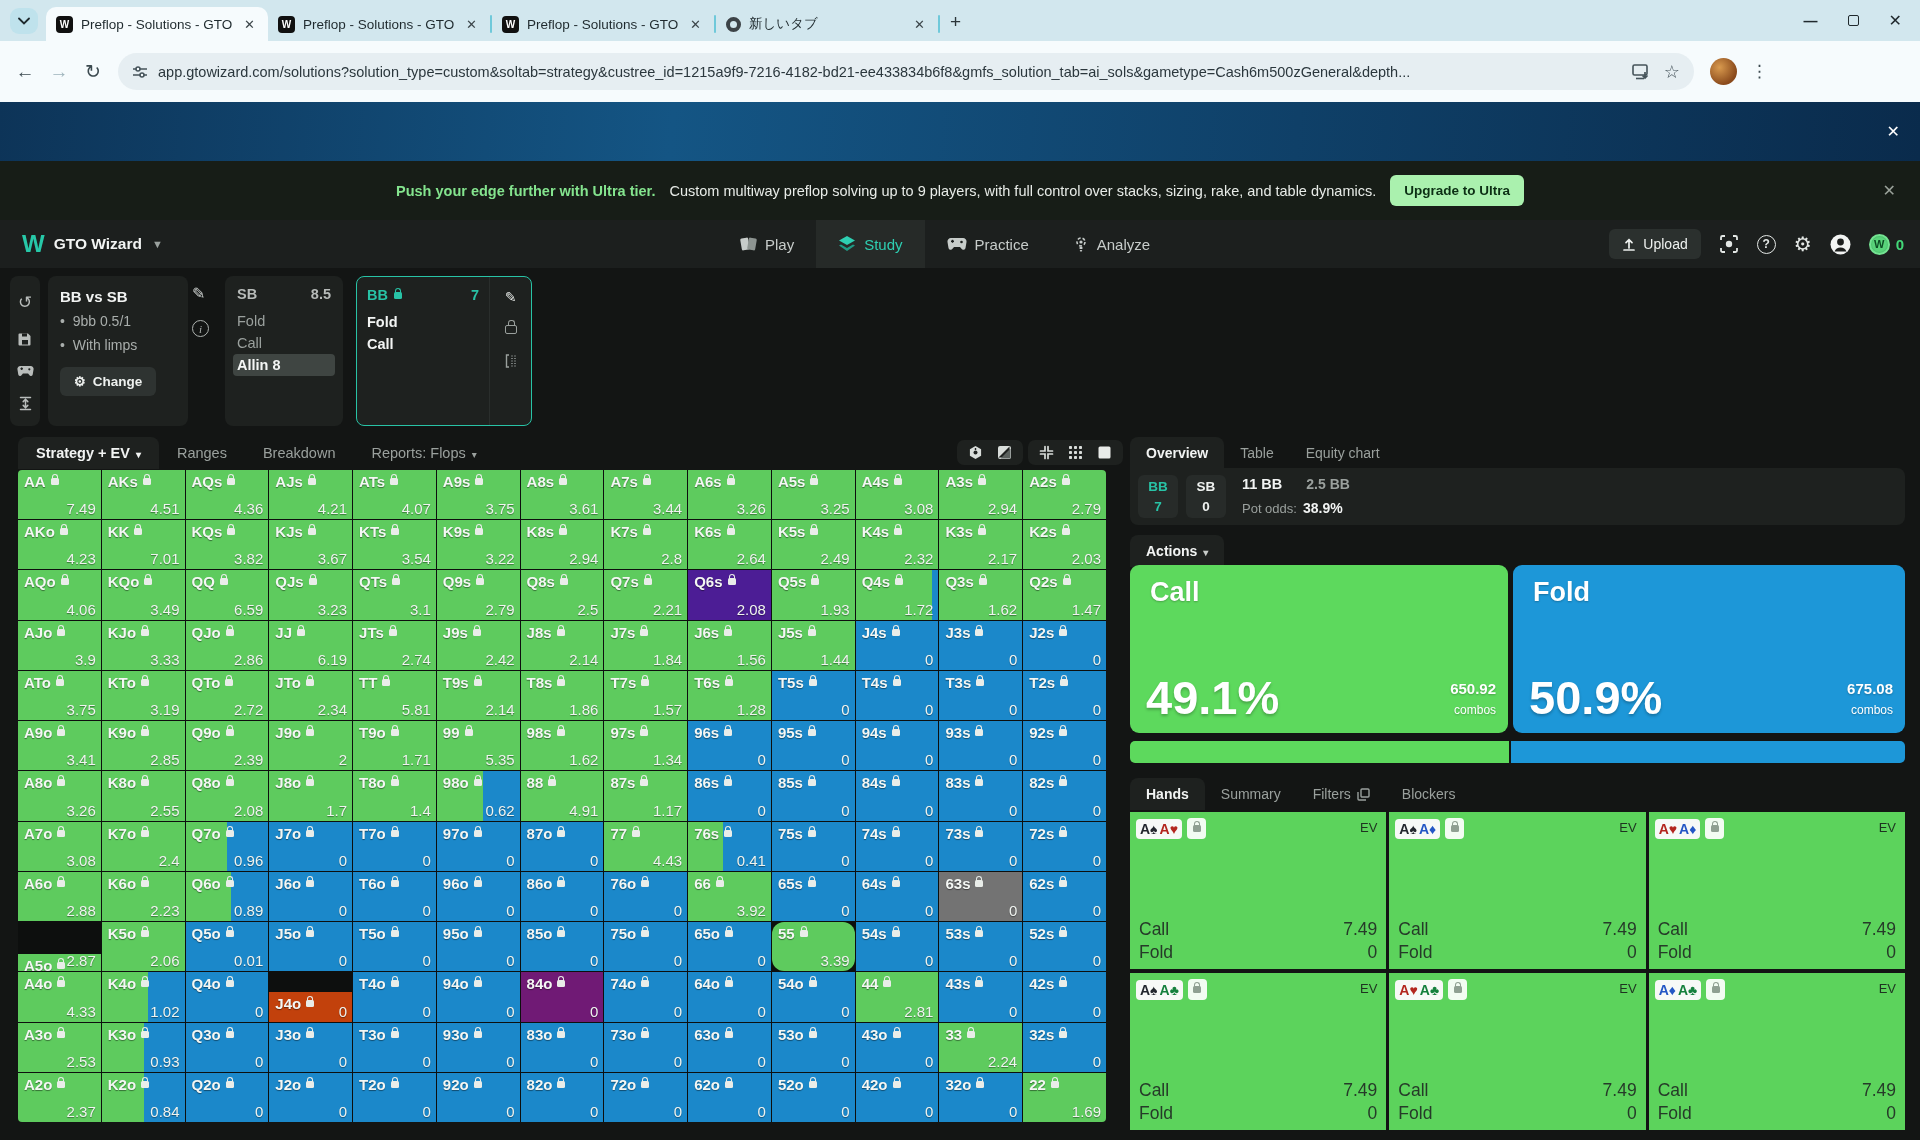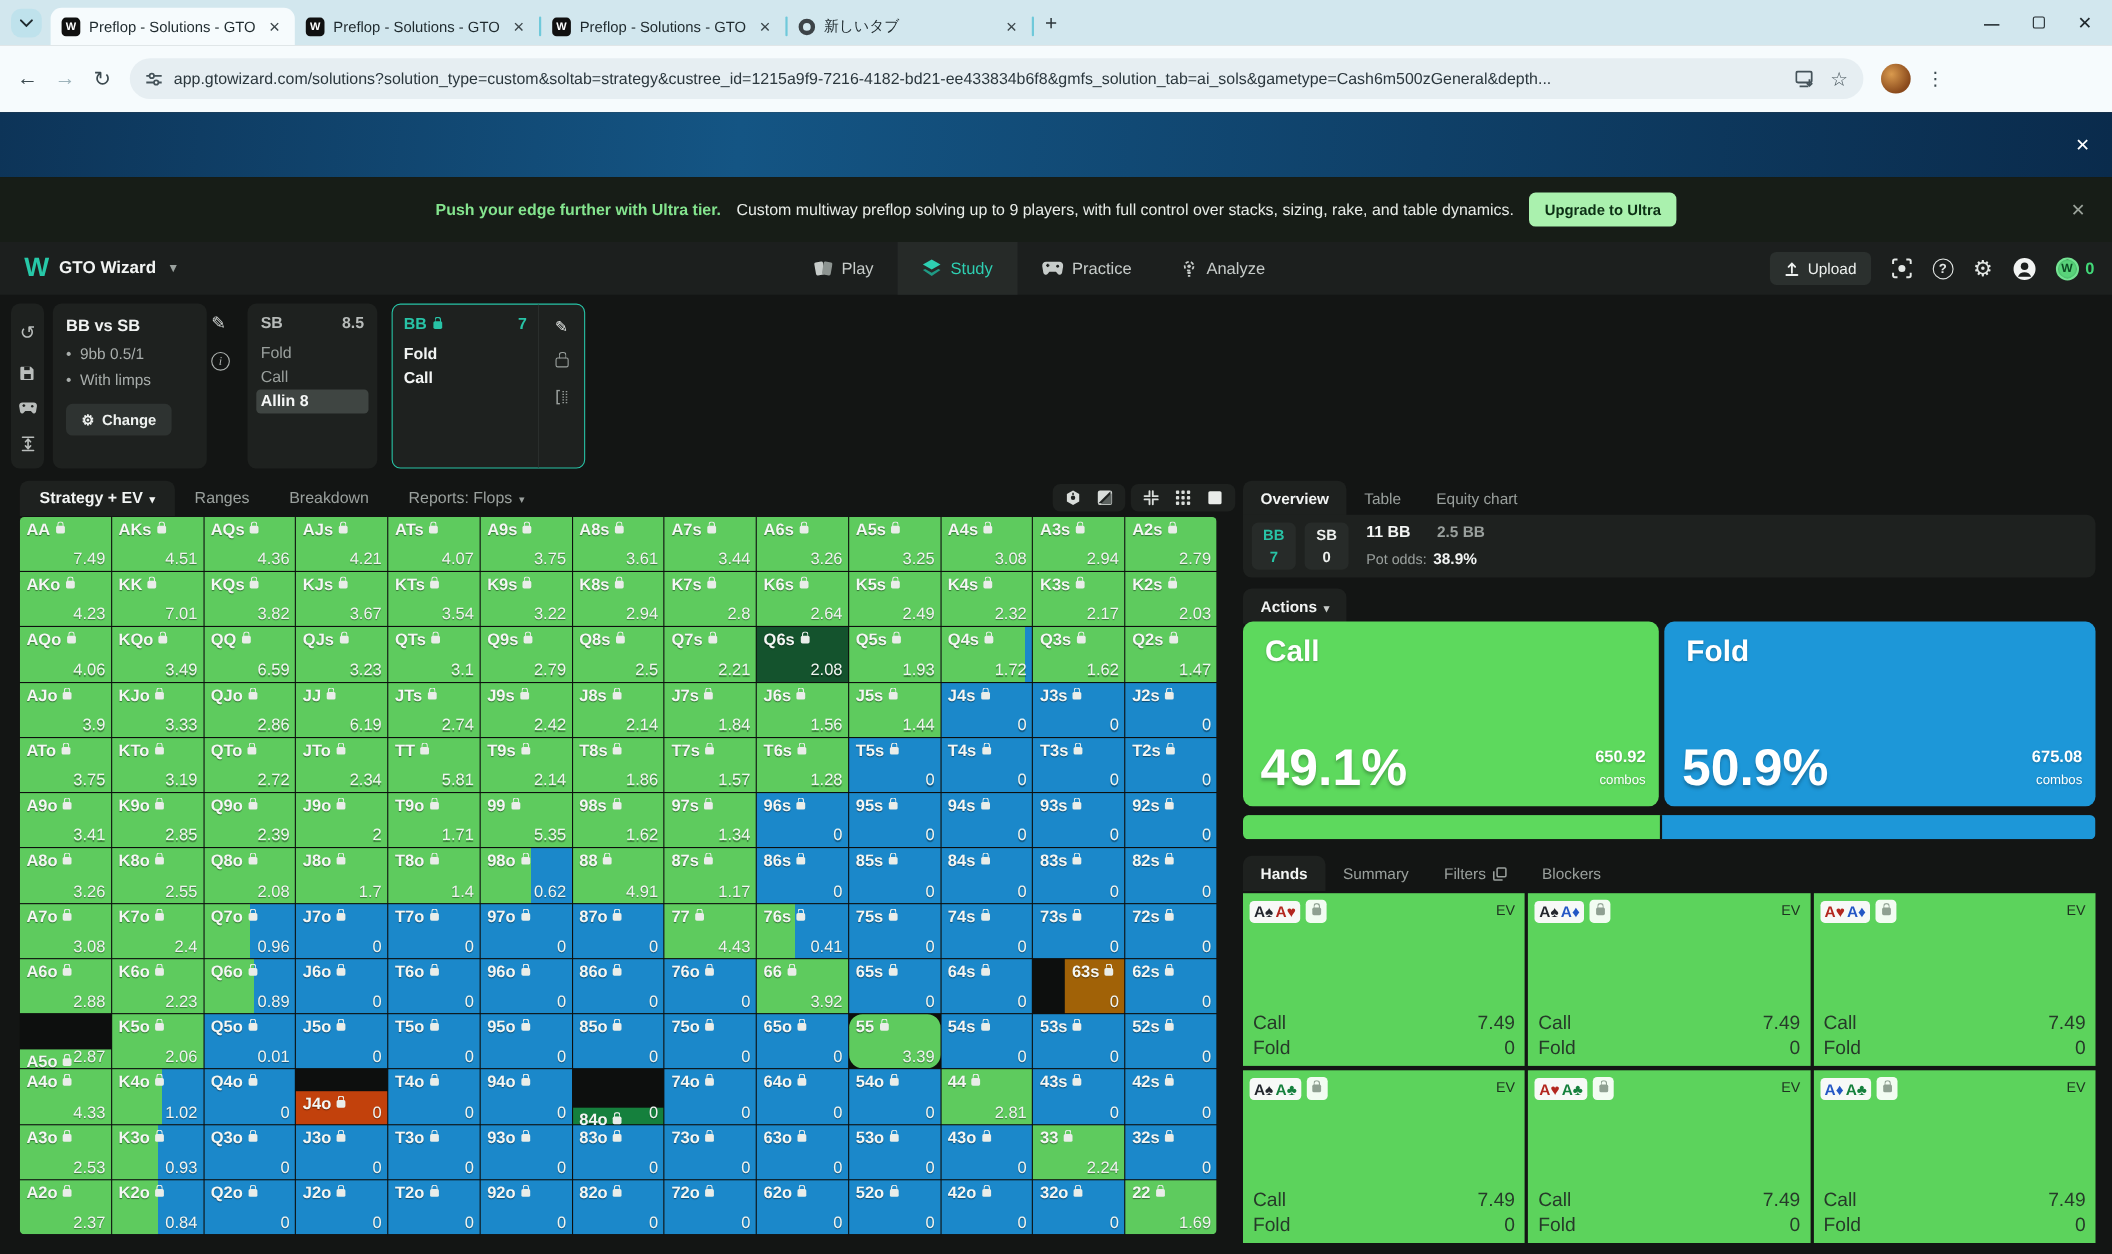--- a/index.html
+++ b/index.html
@@ -561,21 +561,21 @@
         <span class="v">2.79</span>
       </div>
       <div class="cell" style="background: rgb(94, 203, 94);">
         <span class="h">Q8s<span class="lk"></span></span>
         <span class="v">2.5</span>
       </div>
       <div class="cell" style="background: rgb(94, 203, 94);">
         <span class="h">Q7s<span class="lk"></span></span>
         <span class="v">2.21</span>
       </div>
-      <div class="cell" style="background: #14532d; text-decoration: underline;">
+      <div class="cell" style="background: #4c1d95; text-decoration: underline;">
         <span class="h">Q6s<span class="lk"></span></span>
         <span class="v">2.08</span>
       </div>
       <div class="cell" style="background: rgb(94, 203, 94);">
         <span class="h">Q5s<span class="lk"></span></span>
         <span class="v">1.93</span>
       </div>
       <div class="cell" style="background: linear-gradient(90deg, rgb(94, 203, 94) 93%, rgb(27, 136, 202) 93%);">
         <span class="h">Q4s<span class="lk"></span></span>
         <span class="v">1.72</span>
@@ -885,21 +885,21 @@
         <span class="v">3.92</span>
       </div>
       <div class="cell" style="background: rgb(27, 136, 202);">
         <span class="h">65s<span class="lk"></span></span>
         <span class="v">0</span>
       </div>
       <div class="cell" style="background: rgb(27, 136, 202);">
         <span class="h">64s<span class="lk"></span></span>
         <span class="v">0</span>
       </div>
-      <div class="cell" style="background: #a16207; margin-left: 29px;">
+      <div class="cell" style="background: #737373;">
         <span class="h">63s<span class="lk"></span></span>
         <span class="v">0</span>
       </div>
       <div class="cell" style="background: rgb(27, 136, 202);">
         <span class="h">62s<span class="lk"></span></span>
         <span class="v">0</span>
       </div>
       <div class="cell" style="background: rgb(94, 203, 94); margin-top: 32px;">
         <span class="h">A5o<span class="lk"></span></span>
         <span class="v">2.87</span>
@@ -969,21 +969,21 @@
         <span class="v">0</span>
       </div>
       <div class="cell" style="background: rgb(27, 136, 202);">
         <span class="h">T4o<span class="lk"></span></span>
         <span class="v">0</span>
       </div>
       <div class="cell" style="background: rgb(27, 136, 202);">
         <span class="h">94o<span class="lk"></span></span>
         <span class="v">0</span>
       </div>
-      <div class="cell" style="background: #15803d; margin-top: 35px;">
+      <div class="cell" style="background: #701a75;">
         <span class="h">84o<span class="lk"></span></span>
         <span class="v">0</span>
       </div>
       <div class="cell" style="background: rgb(27, 136, 202);">
         <span class="h">74o<span class="lk"></span></span>
         <span class="v">0</span>
       </div>
       <div class="cell" style="background: rgb(27, 136, 202);">
         <span class="h">64o<span class="lk"></span></span>
         <span class="v">0</span>

